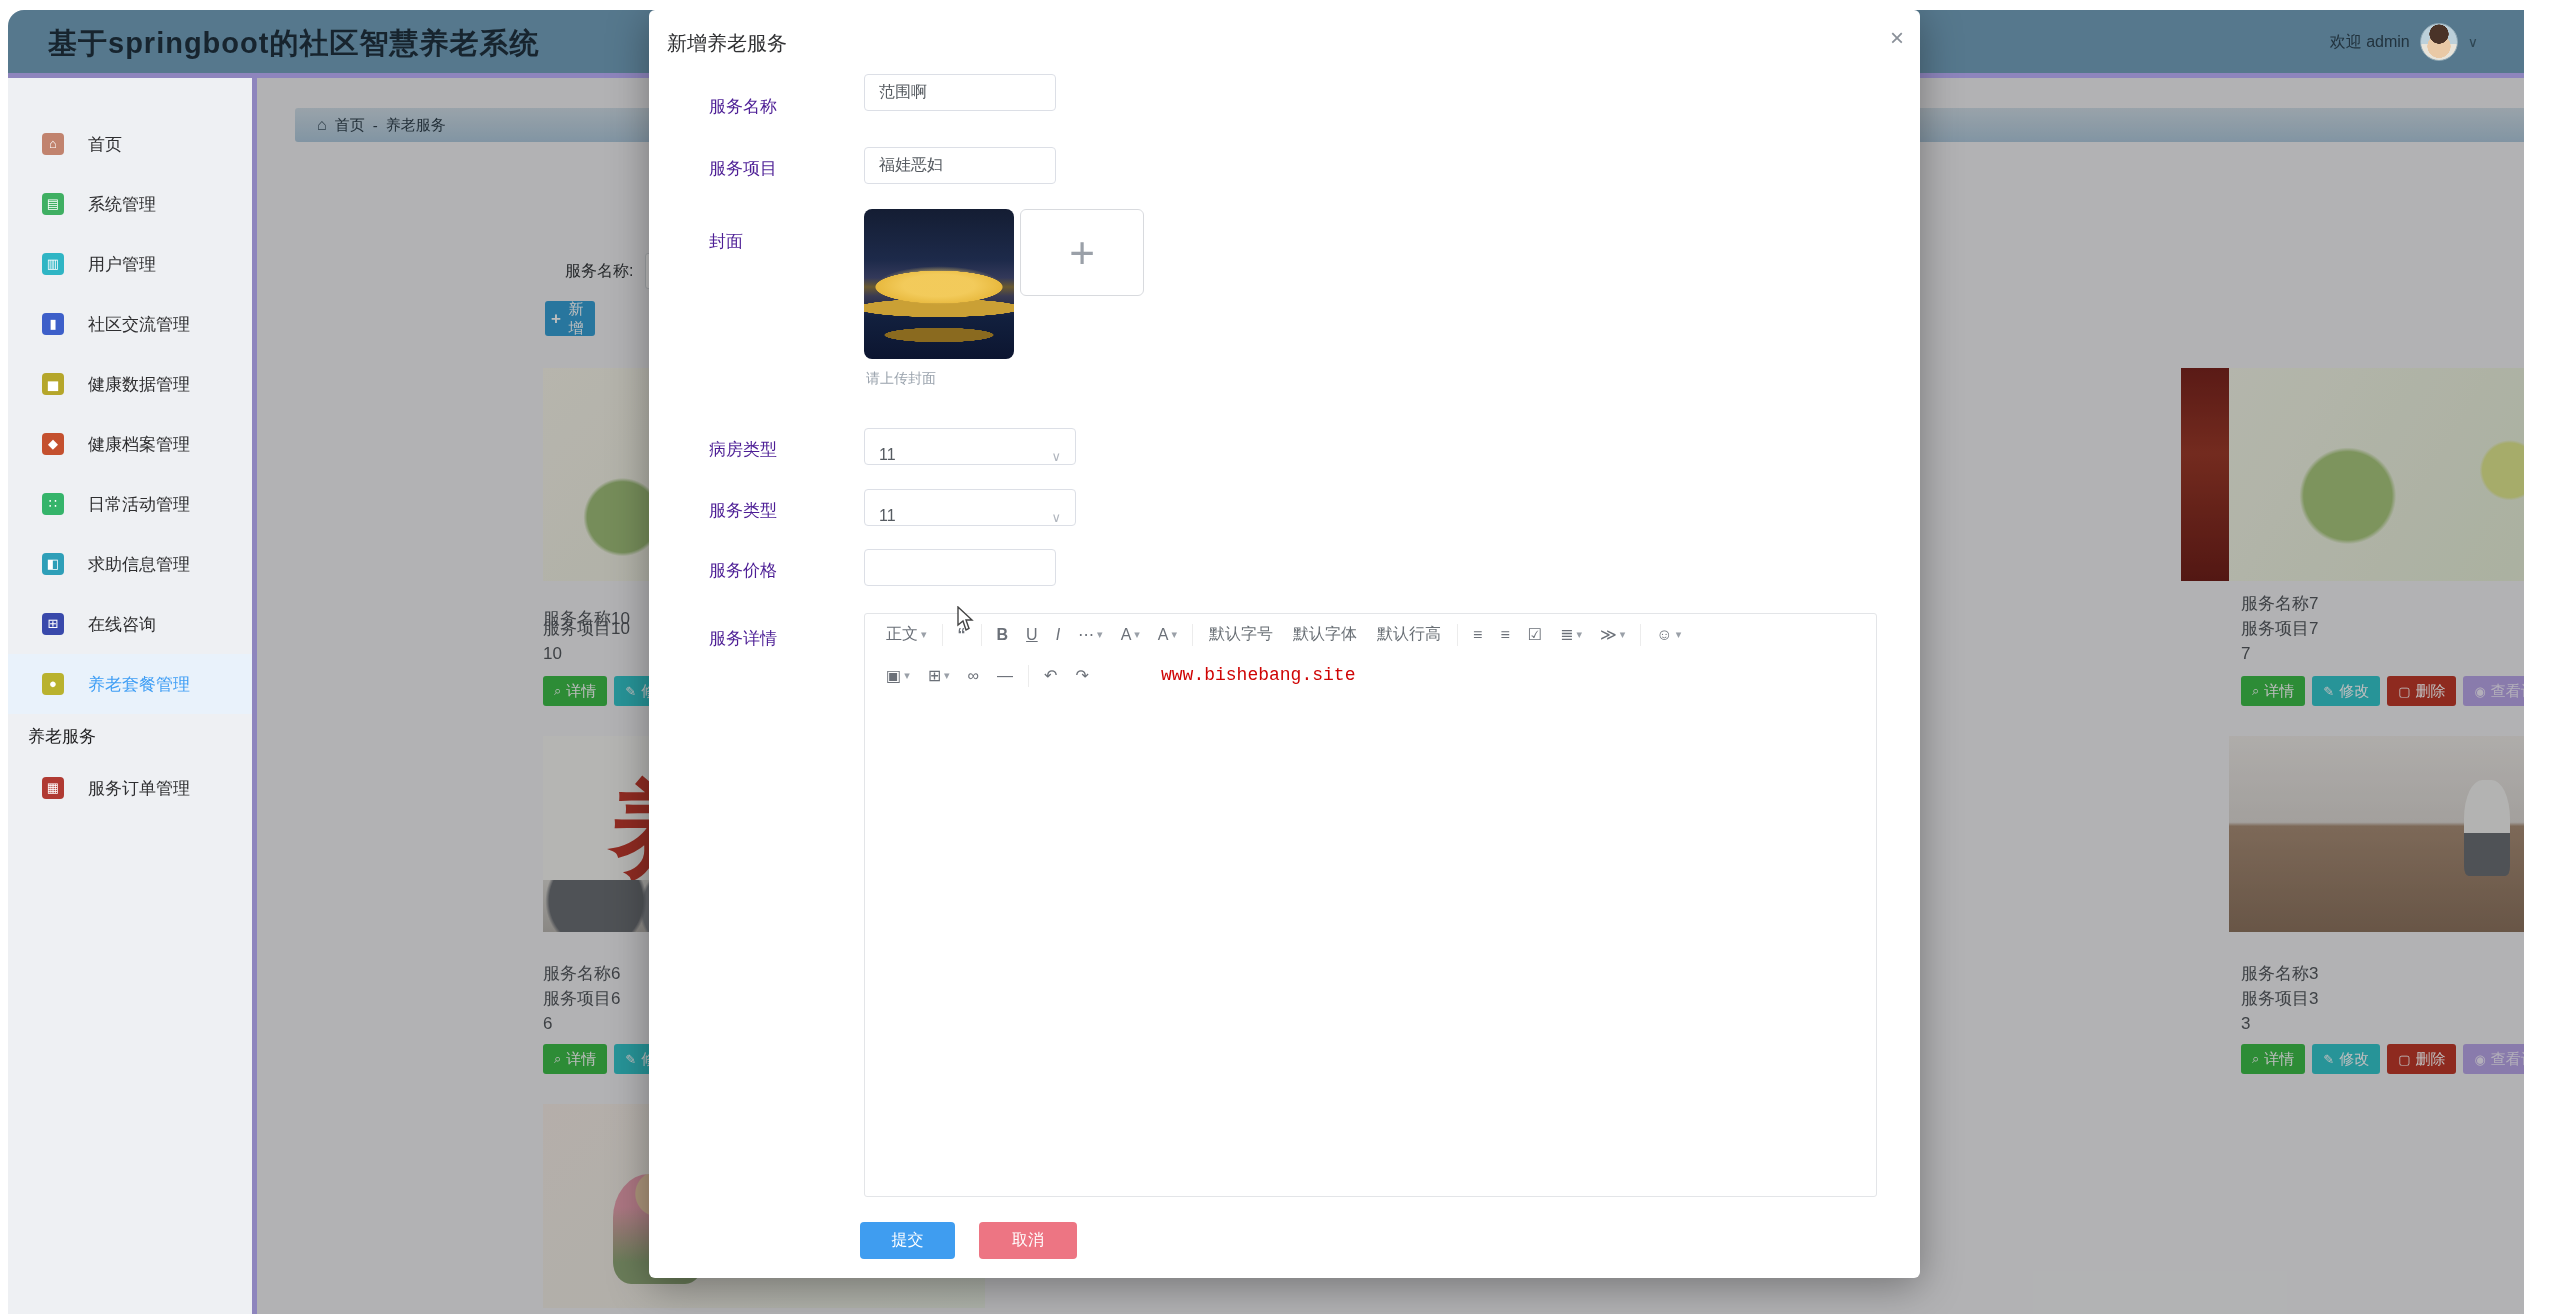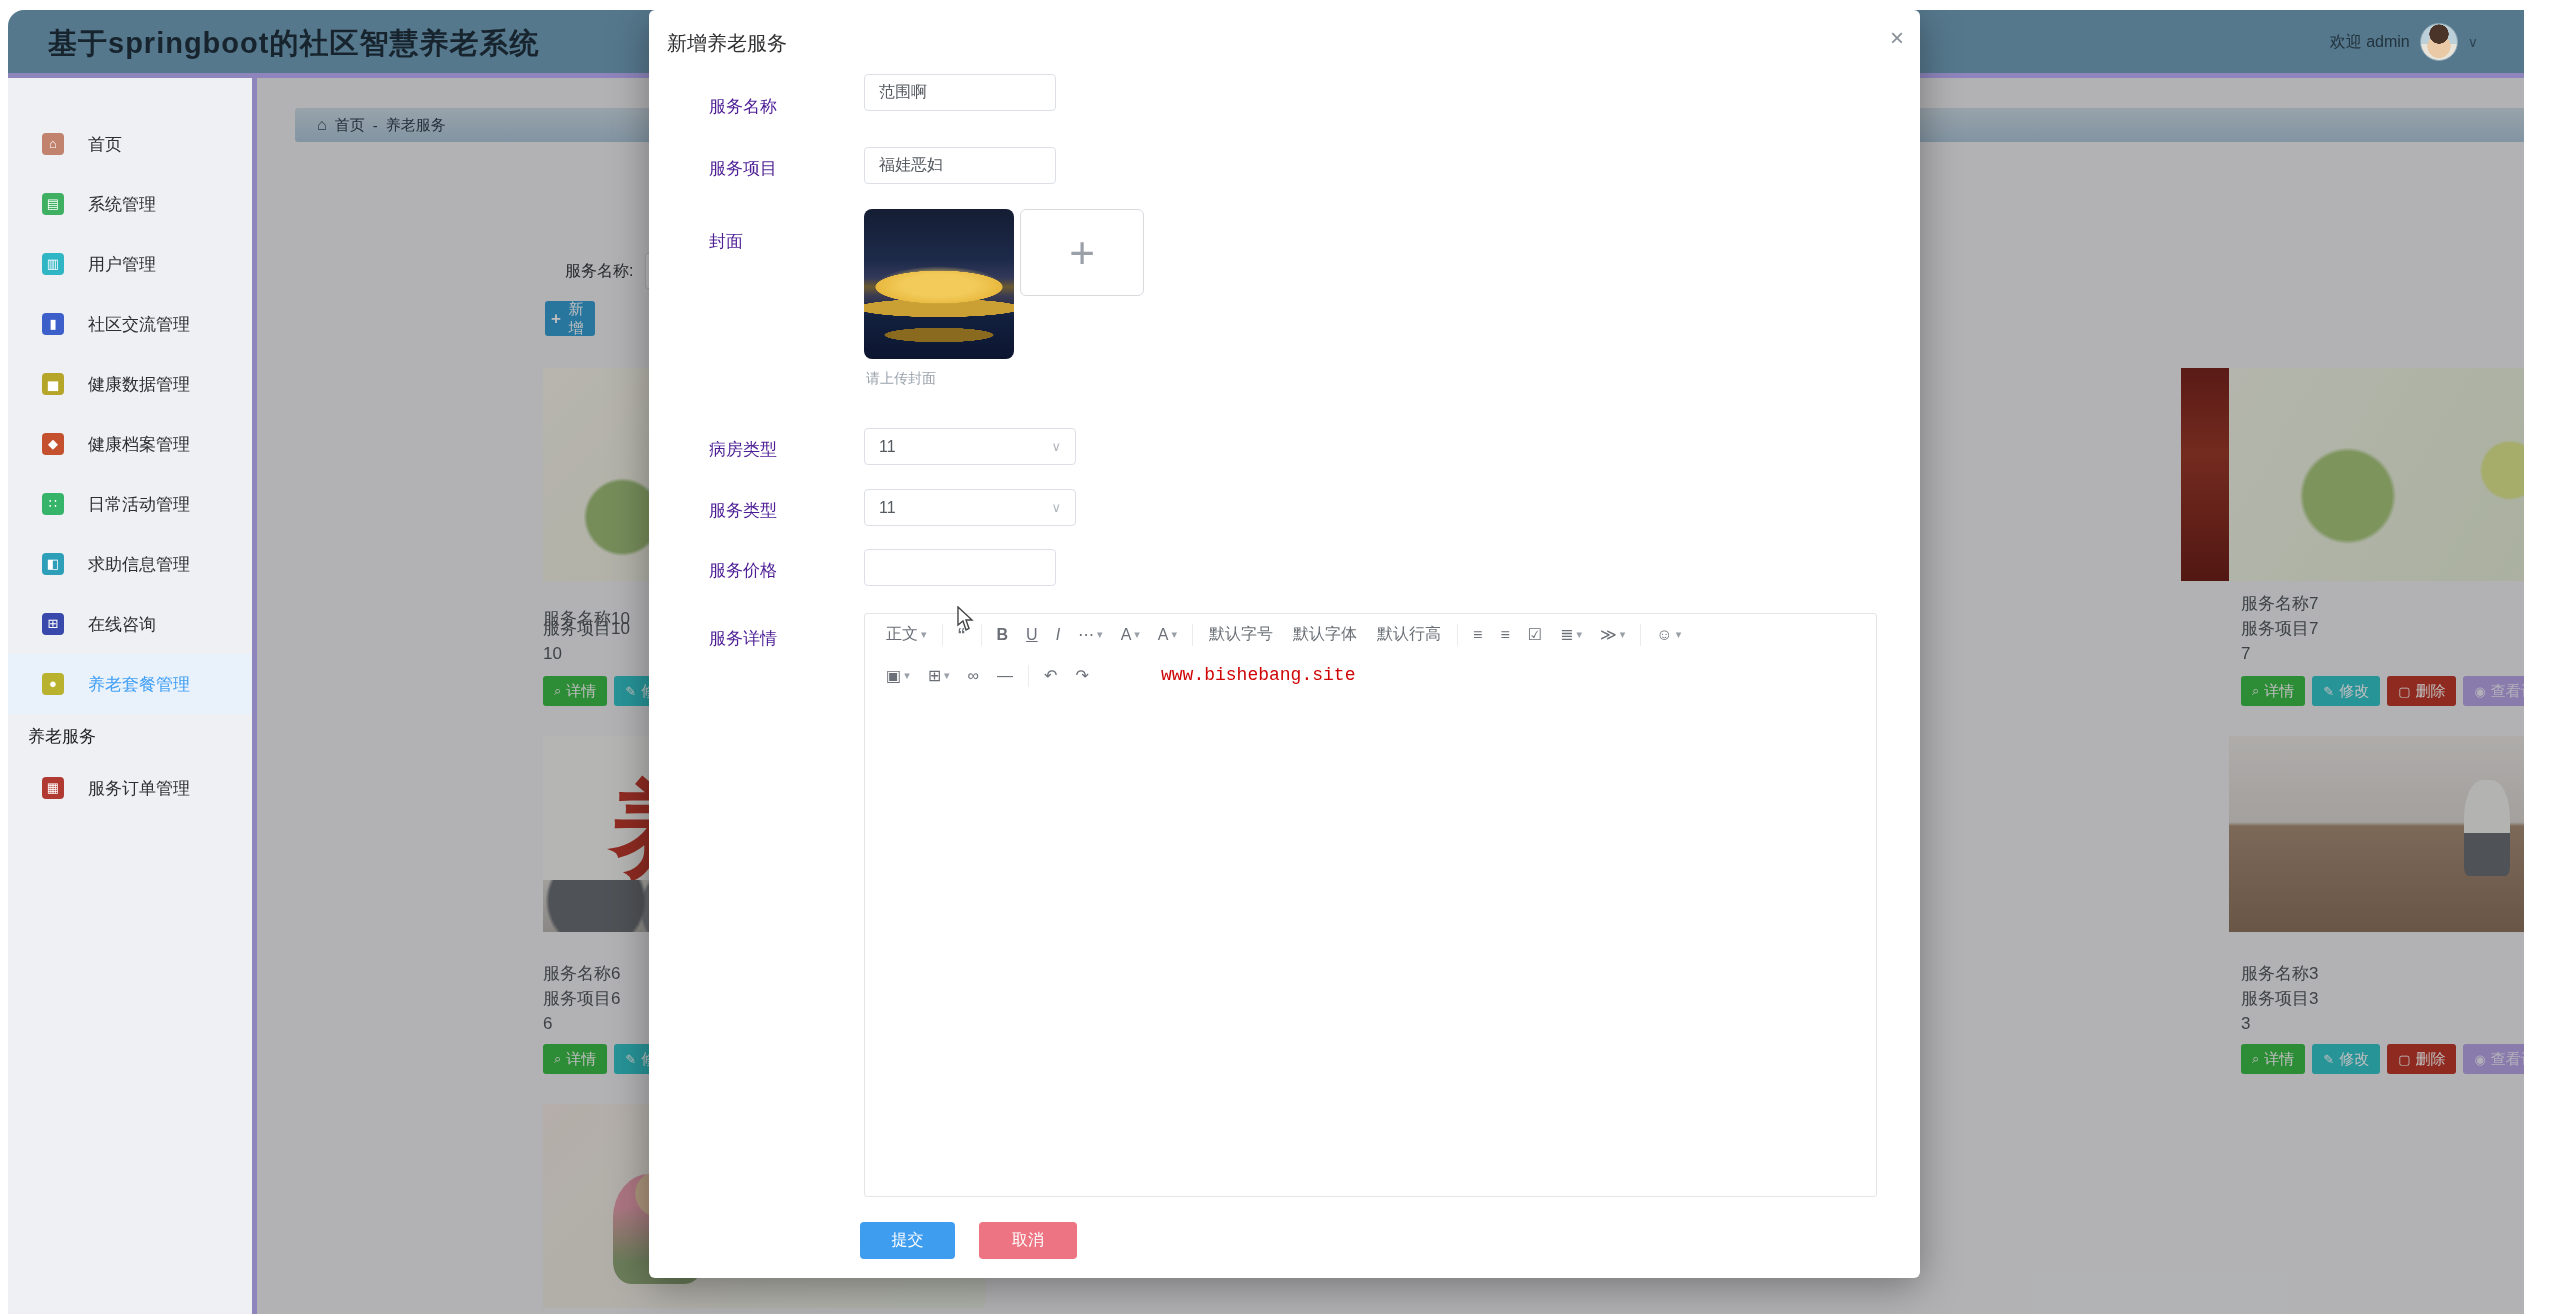--- a/index.html
+++ b/index.html
@@ -95,21 +95,21 @@
 
   
   .modal{position:absolute;left:641px;top:0;width:1271px;height:1268px;background:#fff;border-radius:6px;
     box-shadow:0 8px 40px rgba(0,0,0,0.35);z-index:10;}
   .m-title{position:absolute;left:18px;top:20px;font-size:20px;color:#303133;}
   .m-close{position:absolute;right:16px;top:16px;font-size:24px;color:#8a9099;cursor:pointer;line-height:24px;}
   .m-label{position:absolute;left:60px;width:136px;text-align:left;font-size:17px;color:#4c1d95;}
   .m-input{position:absolute;left:215px;width:192px;height:37px;background:#fff;border:1px solid #dcdfe6;border-radius:4px;
     font-size:16px;color:#565b61;padding:0 14px;box-sizing:border-box;font-family:inherit;}
   .m-select{position:absolute;left:215px;width:212px;height:37px;border:1px solid #dcdfe6;border-radius:4px;background:#fff;
-    display:flex;align-items:center;padding:0 14px;box-sizing:border-box;font-size:16px;color:#565b61;cursor:pointer;}
+    display:flex;align-items:flex-end;padding:0 14px;box-sizing:border-box;font-size:16px;color:#565b61;cursor:pointer;}
   .m-select .sel-caret{margin-left:auto;color:#b0b5bd;font-size:13px;}
   .cover-img{position:absolute;left:215px;top:199px;width:150px;height:150px;border-radius:8px;overflow:hidden;
     background:
       radial-gradient(ellipse 70% 18% at 50% 52%, #e8b93e 0 60%, transparent 61%),
       radial-gradient(ellipse 90% 10% at 50% 66%, #caa035 0 60%, transparent 61%),
       radial-gradient(ellipse 60% 8% at 50% 84%, #8a6a1f 0 60%, transparent 61%),
       linear-gradient(180deg,#141d33 0%,#1d2a4a 34%,#33395a 46%,#6a5a30 52%,#3a3a52 58%,#12203e 72%,#0c1530 100%);}
   .cover-img .glow{position:absolute;left:8%;top:38%;width:84%;height:26%;border-radius:50%;
     background:radial-gradient(ellipse,#f5cf62cc 0 40%,transparent 70%);}
   .upload-box{position:absolute;left:371px;top:199px;width:122px;height:85px;border:1px solid #d8dade;border-radius:6px;

